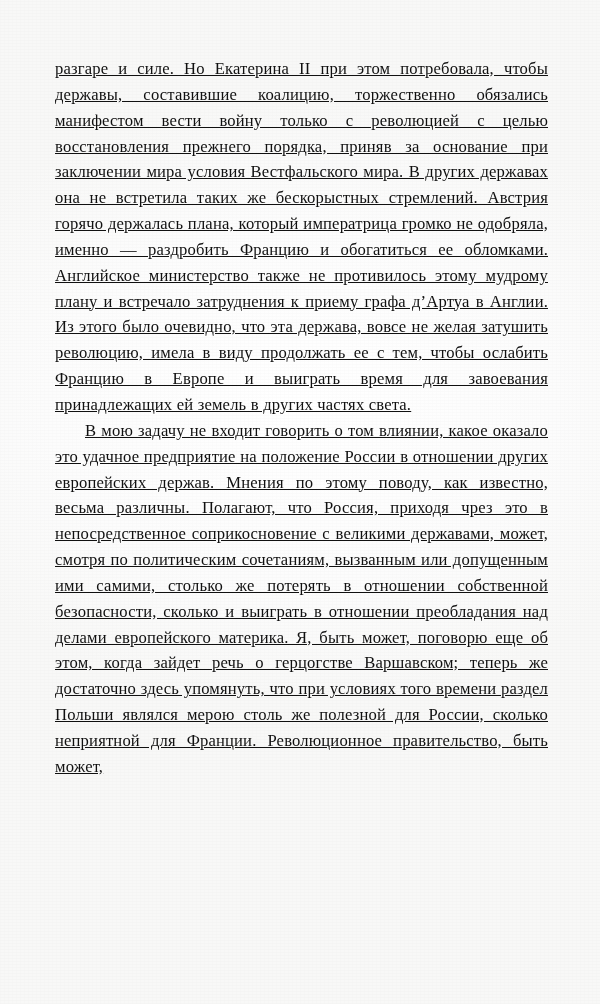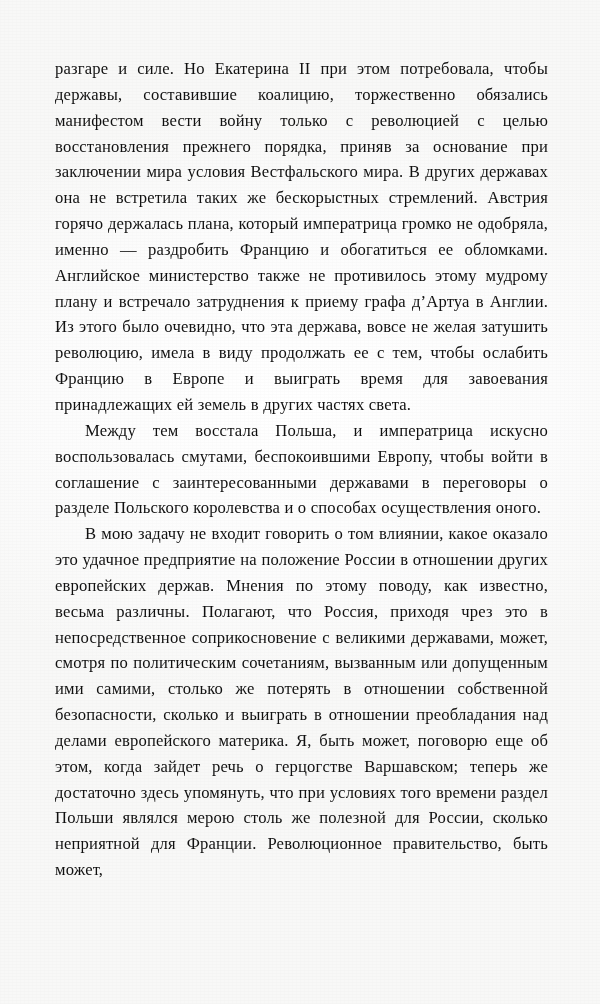--- a/index.html
+++ b/index.html
@@ -40,20 +40,21 @@
     margin: 0;
     padding: 0;
     font-size: 16.6px;
     line-height: 25.85px;
     text-align: justify;
     text-justify: inter-word;
     letter-spacing: 0.01em;
     word-spacing: 0.005em;
     hyphens: manual;
     color: #111111;
+    text-decoration: underline;
   }
   p.para.indent {
     text-indent: 30px;
   }
   
   p.para.cont {
     text-indent: 0;
   }
 
   .folio {
@@ -81,21 +82,20 @@
 </style>
 </head>
 <body>
 
 <div class="page-sheet">
 
   <div class="text-block">
 
     <p class="para cont">разгаре и силе. Но Екатерина II при этом потребовала, чтобы державы, составившие коалицию, торжественно обязались манифестом вести войну только с революцией с целью восстановления прежнего порядка, приняв за основание при заключении мира условия Вестфальского мира. В других державах она не встретила таких же бескорыстных стремлений. Австрия горячо держалась плана, который императрица громко не одобряла, именно — раздробить Францию и обогатиться ее обломками. Английское министерство также не противилось этому мудрому плану и встречало затруднения к приему графа д’Артуа в Англии. Из этого было очевидно, что эта держава, вовсе не желая затушить революцию, имела в виду продолжать ее с тем, чтобы ослабить Францию в Европе и выиграть время для завоевания принадлежащих ей земель в других частях света.</p>
 
-    <p class="para indent">Между тем восстала Польша, и императрица искусно воспользовалась смутами, беспокоившими Европу, чтобы войти в соглашение с заинтересованными державами в переговоры о разделе Польского королевства и о способах осуществления оного.</p>
 
     <p class="para indent">В мою задачу не входит говорить о том влиянии, какое оказало это удачное предприятие на положение России в отношении других европейских держав. Мнения по этому поводу, как известно, весьма различны. Полагают, что Россия, приходя чрез это в непосредственное соприкосновение с великими державами, может, смотря по политическим сочетаниям, вызванным или допущенным ими самими, столько же потерять в отношении собственной безопасности, сколько и выиграть в отношении преобладания над делами европейского материка. Я, быть может, поговорю еще об этом, когда зайдет речь о герцогстве Варшавском; теперь же достаточно здесь упомянуть, что при условиях того времени раздел Польши являлся мерою столь же полезной для России, сколько неприятной для Франции. Революционное правительство, быть может,</p>
 
   </div>
 
 
   <div class="grain"></div>
 
 </div>
 

